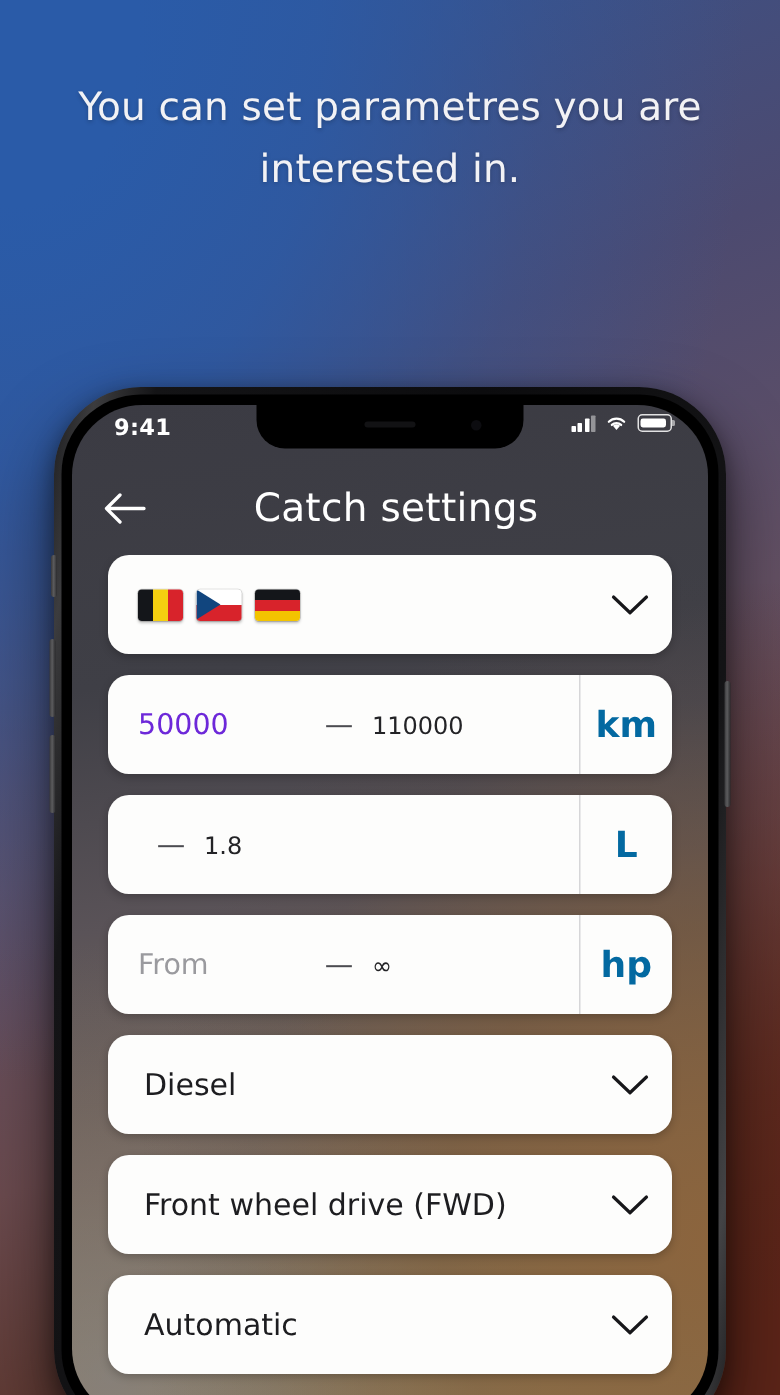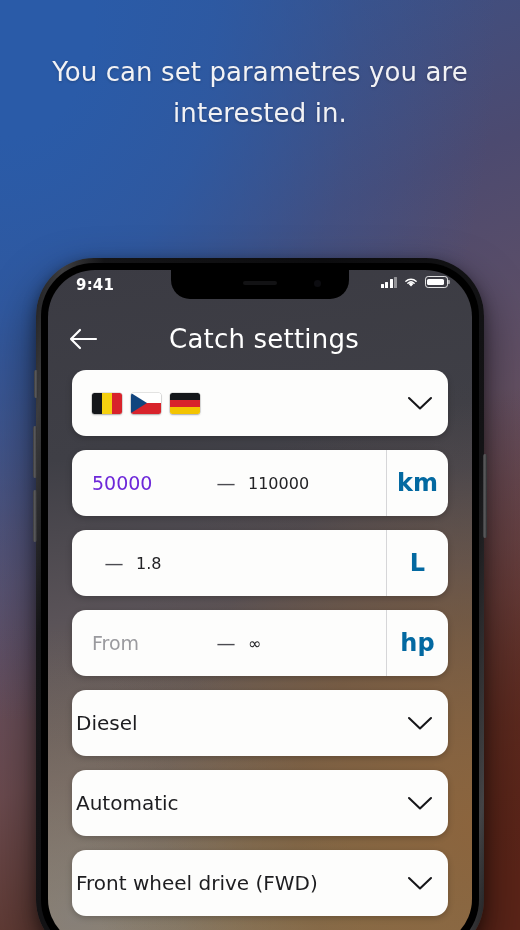--- a/index.html
+++ b/index.html
@@ -148,21 +148,21 @@
   .range .dash { color:#4b4b50; font-size:19px; width:44px; text-align:center; }
   .range .val2 { font-size:16px; color:#232326; }
   .unit {
     width:62px; height:100%;
     display:flex; align-items:center; justify-content:center;
     font-size:24px; font-weight:700; color:#0369a1;
     border-left:1px solid #d6d6d8;
   }
 
   
-  .sel-label { flex:1; padding-left:4px; font-size:20px; color:#1d1d20; }
+  .sel-label { flex:1; padding-left:24px; font-size:20px; color:#1d1d20; }
 </style>
 </head>
 <body>
 
 <div id="bg"></div>
 
 <div id="headline">You can set parametres you are interested in.</div>
 
 <div id="phone">
   <div class="sidebtn" id="mute"></div>
@@ -251,30 +251,30 @@
         <div class="card">
           <div class="sel-label">Diesel</div>
           <div class="chev">
             <svg width="26" height="15" viewBox="0 0 26 15">
               <path d="M2 2 L13 12.5 L24 2" stroke="#17171a" stroke-width="2.1" fill="none" stroke-linecap="round" stroke-linejoin="round"></path>
             </svg>
           </div>
         </div>
 
         <div class="card">
+          <div class="sel-label">Front wheel drive (FWD)</div>
+          <div class="chev">
+            <svg width="26" height="15" viewBox="0 0 26 15">
+              <path d="M2 2 L13 12.5 L24 2" stroke="#17171a" stroke-width="2.1" fill="none" stroke-linecap="round" stroke-linejoin="round"></path>
+            </svg>
+          </div>
+        </div>
+
+        <div class="card">
           <div class="sel-label">Automatic</div>
-          <div class="chev">
-            <svg width="26" height="15" viewBox="0 0 26 15">
-              <path d="M2 2 L13 12.5 L24 2" stroke="#17171a" stroke-width="2.1" fill="none" stroke-linecap="round" stroke-linejoin="round"></path>
-            </svg>
-          </div>
-        </div>
-
-        <div class="card">
-          <div class="sel-label">Front wheel drive (FWD)</div>
           <div class="chev">
             <svg width="26" height="15" viewBox="0 0 26 15">
               <path d="M2 2 L13 12.5 L24 2" stroke="#17171a" stroke-width="2.1" fill="none" stroke-linecap="round" stroke-linejoin="round"></path>
             </svg>
           </div>
         </div>
 
       </div>
     </div>
   </div>

